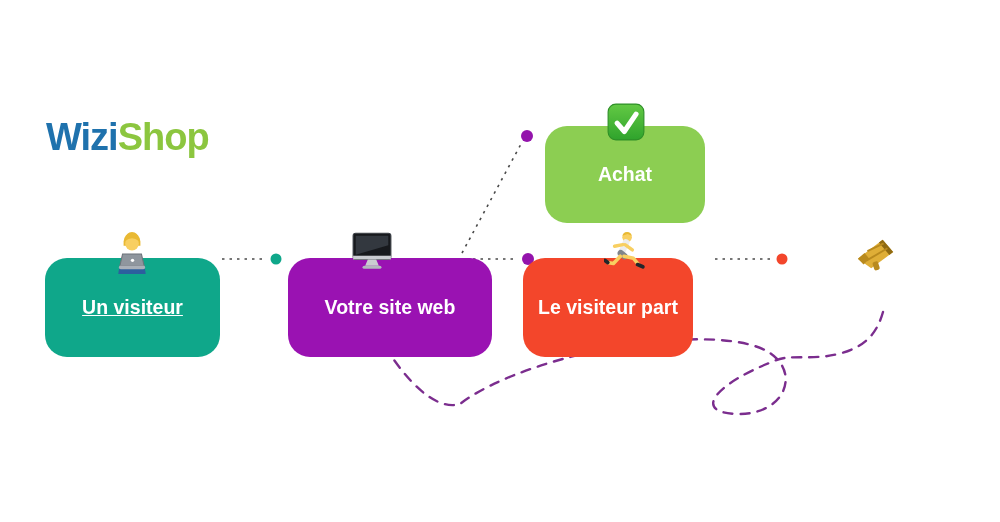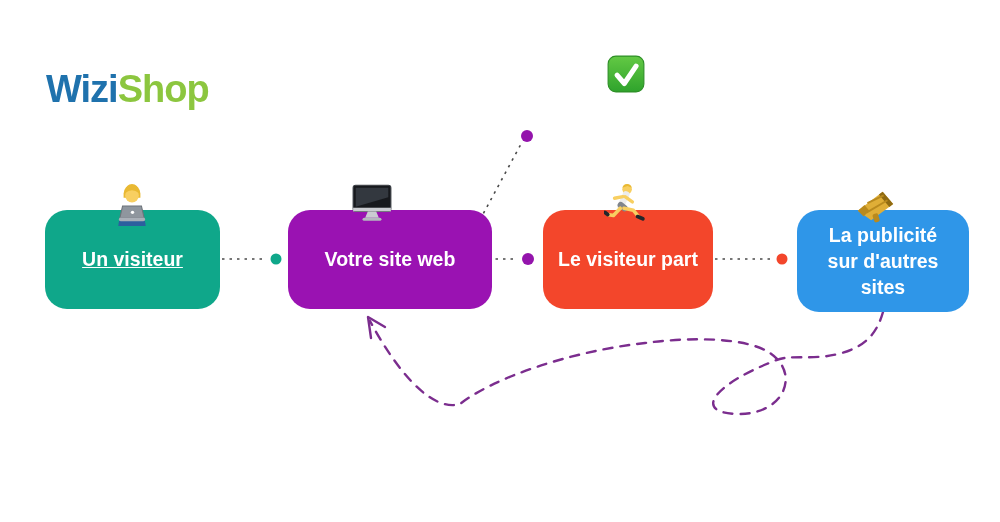--- a/index.html
+++ b/index.html
@@ -8,33 +8,33 @@
 
   .logo{position:absolute;left:46px;top:70px;font-size:38px;font-weight:bold;letter-spacing:-1px;line-height:1;}
   .logo .wizi{color:#1F72AD;}
   .logo .shop{color:#8CC63F;}
 
   .node{position:absolute;border-radius:22px;display:flex;align-items:center;justify-content:center;
         color:#ffffff;font-weight:bold;font-size:19.5px;text-align:center;line-height:1.35;padding:0 14px;box-sizing:border-box;}
   .node-visitor{left:45px;top:210px;width:175px;height:99px;}
   .node-website{left:288px;top:210px;width:204px;height:99px;}
   .node-purchase{left:545px;top:78px;width:160px;height:97px;}
-  .node-leave{left:543px;top:210px;width:170px;height:99px;}
+  .node-leave{left:523px;top:210px;width:170px;height:99px;}
   .node-ads{left:797px;top:210px;width:172px;height:102px;}
 
   .icon{position:absolute;width:42px;height:42px;pointer-events:none;}
   .icon svg{display:block;width:100%;height:100%;}
   .icon-visitor{left:111px;top:184px;}
   .icon-website{left:351px;top:182px;}
   .icon-purchase{left:607px;top:55px;width:38px;height:38px;}
   .icon-leave{left:604px;top:183px;}
   .icon-ads{left:855px;top:184px;}
 
   .connector-layer{position:absolute;left:0;top:0;width:1000px;height:522px;z-index:0;}
-  .logo, .node, .icon{z-index:2;}
+  .logo, .node, .icon{z-index:2;margin-top:48px;}
 </style>
 </head>
 <body>
 
 <div class="canvas">
 
   <svg class="connector-layer" width="1000" height="522" viewBox="0 0 1000 522" xmlns="http://www.w3.org/2000/svg">
 
     <line x1="222" y1="259" x2="266" y2="259" stroke="#4A4A4A" stroke-width="1.6" stroke-dasharray="2.5 5"></line>
     <circle cx="276" cy="259" r="5.5" fill="#0FA78A"></circle>
@@ -62,25 +62,25 @@
   <div class="logo">
     <span class="wizi">Wizi</span><span class="shop">Shop</span>
   </div>
 
   <div class="node node-visitor" style="background-color: rgb(15, 167, 138); text-decoration: underline;">
     <span>Un visiteur</span>
   </div>
   <div class="node node-website" style="background-color: rgb(154, 18, 178);">
     <span>Votre site web</span>
   </div>
+  <div class="node node-purchase" style="background-color: rgb(140, 206, 82);">
+    <span>Achat</span>
+  </div>
   <div class="node node-leave" style="background-color: rgb(243, 70, 43);">
     <span>Le visiteur part</span>
-  </div>
-  <div class="node node-ads" style="background-color: rgb(47, 150, 232);">
-    <span>La publicité sur d'autres sites</span>
   </div>
 
   <div class="icon icon-visitor">
     <svg viewBox="0 0 40 40">
       <path d="M12 9 a8 8 0 0 1 16 0 v4 h-16 z" fill="#E9B933"></path>
       <circle cx="20" cy="11" r="6.5" fill="#F8CF61"></circle>
       <path d="M13.5 8.5 q6.5 -5 13 0 l0 -2 a6.5 6.5 0 0 0 -13 0 z" fill="#E9B933"></path>
       <path d="M7 40 q0 -11 13 -11 q13 0 13 11 z" fill="#2C5F9E"></path>
       <path d="M11 21 h18 l2.5 11 h-23 z" fill="#8f969e" stroke="#6d737a" stroke-width="1"></path>
       <circle cx="20.5" cy="27" r="1.6" fill="#ffffff"></circle>

